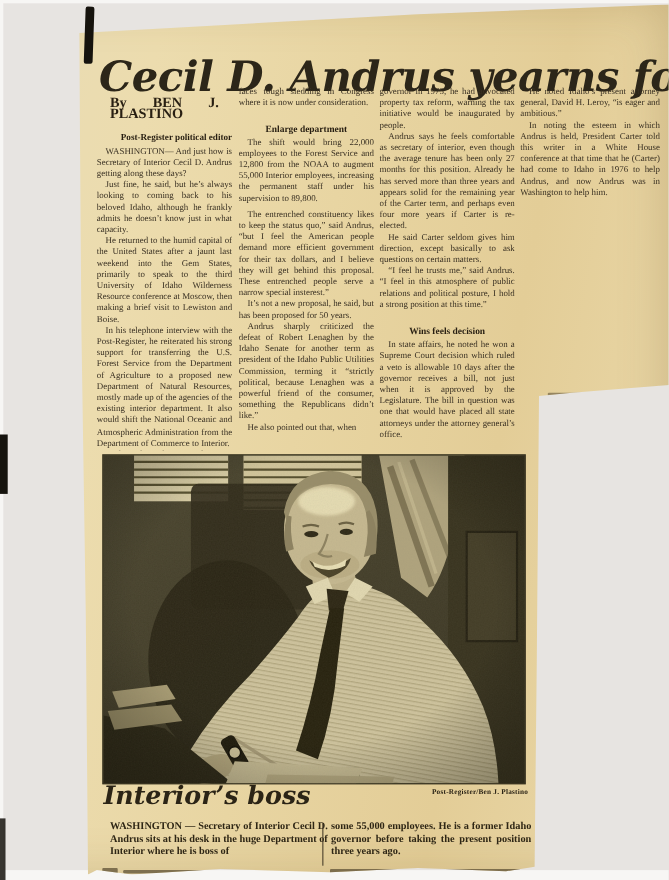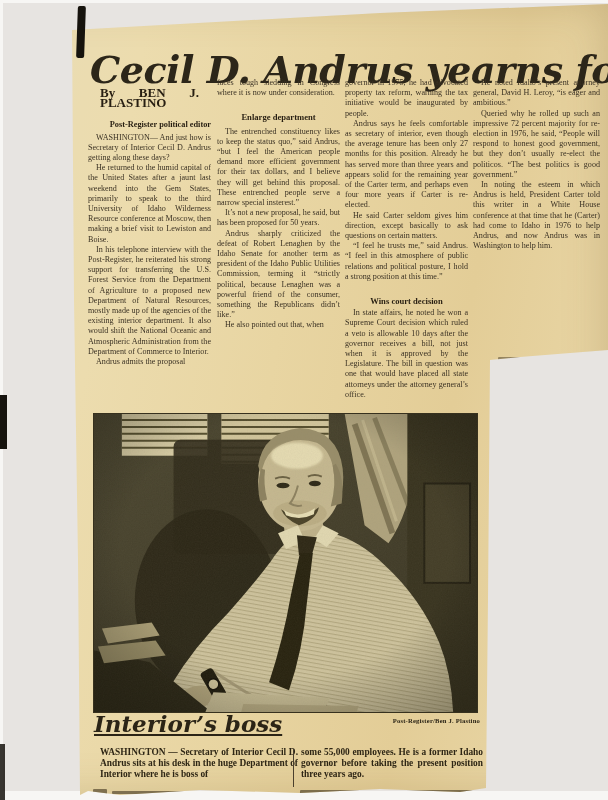--- a/index.html
+++ b/index.html
@@ -49,21 +49,21 @@
   .photo{
     position:absolute;left:93px;top:413px;width:385px;height:300px;
     border:1px solid rgba(43,37,20,.55);box-sizing:border-box;background:#45402c;
   }
   .photo svg{display:block;width:100%;height:100%;}
 
   
   .caption-title{
     position:absolute;left:94px;top:710px;
     font-family:"DejaVu Serif",serif;font-style:italic;font-weight:bold;
-    font-size:23px;color:#2b2416;white-space:nowrap;text-decoration:underline;
+    font-size:23px;color:#2b2416;white-space:nowrap;
   }
   .credit{
     position:absolute;left:350px;top:717px;width:130px;text-align:right;
     font-weight:bold;font-size:6.6px;color:#2b2416;letter-spacing:.2px;
   }
   .cap{
     position:absolute;top:747px;font-weight:bold;font-size:9.4px;
     line-height:11.2px;text-align:justify;color:#2e2615;
   }
   #capL{left:88px;width:198px;margin-left:12px;}
@@ -89,46 +89,47 @@
 <div class="edge-strip" id="edge-bottom"></div>
 
 <div class="clipping">
 
   <h1 class="headline">Cecil D. Andrus yearns for I</h1>
 
   <div class="col" id="col1">
     <p class="byline">By BEN J. PLASTINO</p>
     <p class="byline2">Post-Register political editor</p>
     <p class="para">WASHINGTON— And just how is Secretary of Interior Cecil D. Andrus getting along these days?</p>
+    <p class="para">Just fine, he said, but he’s always looking to coming back to his beloved Idaho, although he frankly admits he doesn’t know just in what capacity.</p>
     <p class="para">He returned to the humid capital of the United States after a jaunt last weekend into the Gem States, primarily to speak to the third University of Idaho Wilderness Resource conference at Moscow, then making a brief visit to Lewiston and Boise.</p>
     <p class="para">In his telephone interview with the Post-Register, he reiterated his strong support for transferring the U.S. Forest Service from the Department of Agriculture to a proposed new Department of Natural Resources, mostly made up of the agencies of the existing interior department. It also would shift the National Oceanic and Atmospheric Administration from the Department of Commerce to Interior.</p>
     <p class="para">Andrus admits the proposal</p>
   </div>
 
   <div class="col" id="col2">
     <p class="para cont">faces tough sledding in Congress where it is now under consideration.</p>
     <h3 class="subhead">Enlarge department</h3>
+    <p class="para">The shift would bring 22,000 employees to the Forest Service and 12,800 from the NOAA to augment 55,000 Interior employees, increasing the permanent staff under his supervision to 89,800.</p>
     <p class="para mt">The entrenched constituency likes to keep the status quo,” said Andrus, “but I feel the American people demand more efficient government for their tax dollars, and I believe they will get behind this proposal. These entrenched people serve a narrow special insterest.”</p>
     <p class="para">It’s not a new proposal, he said, but has been proposed for 50 years.</p>
     <p class="para">Andrus sharply criticized the defeat of Robert Lenaghen by the Idaho Senate for another term as president of the Idaho Public Utilities Commission, terming it “strictly political, because Lenaghen was a powerful friend of the consumer, something the Republicans didn’t like.”</p>
     <p class="para">He also pointed out that, when</p>
   </div>
 
   <div class="col" id="col3">
     <p class="para cont">governor in 1975, he had advocated property tax reform, warning the tax initiative would be inaugurated by people.</p>
     <p class="para">Andrus says he feels comfortable as secretary of interior, even though the average tenure has been only 27 months for this position. Already he has served more than three years and appears solid for the remaining year of the Carter term, and perhaps even four more years if Carter is re-elected.</p>
     <p class="para">He said Carter seldom gives him direction, except basically to ask questions on certain matters.</p>
     <p class="para">“I feel he trusts me,” said Andrus. “I feel in this atmosphere of public relations and political posture, I hold a strong position at this time.”</p>
-    <h3 class="subhead">Wins court decision</h3>
+    <h3 class="subhead">Wins feels decision</h3>
     <p class="para">In state affairs, he noted he won a Supreme Court decision which ruled a veto is allowable 10 days after the governor receives a bill, not just when it is approved by the Legislature. The bill in question was one that would have placed all state attorneys under the attorney general’s office.</p>
   </div>
 
   <div class="col" id="col4">
     <p class="para">He noted Idaho’s present attorney general, David H. Leroy, “is eager and ambitious.”</p>
-    <p class="para">Queried why he rolled up such an impressive 72 percent majority for re-election in 1976, he said, “People will respond to honest good government, but they don’t usually re-elect the politicos. “The best politics is good government.”</p>
     <p class="para">In noting the esteem in which Andrus is held, President Carter told this writer in a White House conference at that time that he (Carter) had come to Idaho in 1976 to help Andrus, and now Andrus was in Washington to help him.</p>
   </div>
 
   <div class="photo">
     <svg viewBox="0 0 385 300" preserveAspectRatio="none">
       <defs>
         <linearGradient id="pg" x1="0" y1="0" x2="1" y2="1">
           <stop offset="0" stop-color="#4c4731"></stop>
             <stop offset="1" stop-color="#3a3523"></stop>
         </linearGradient>

